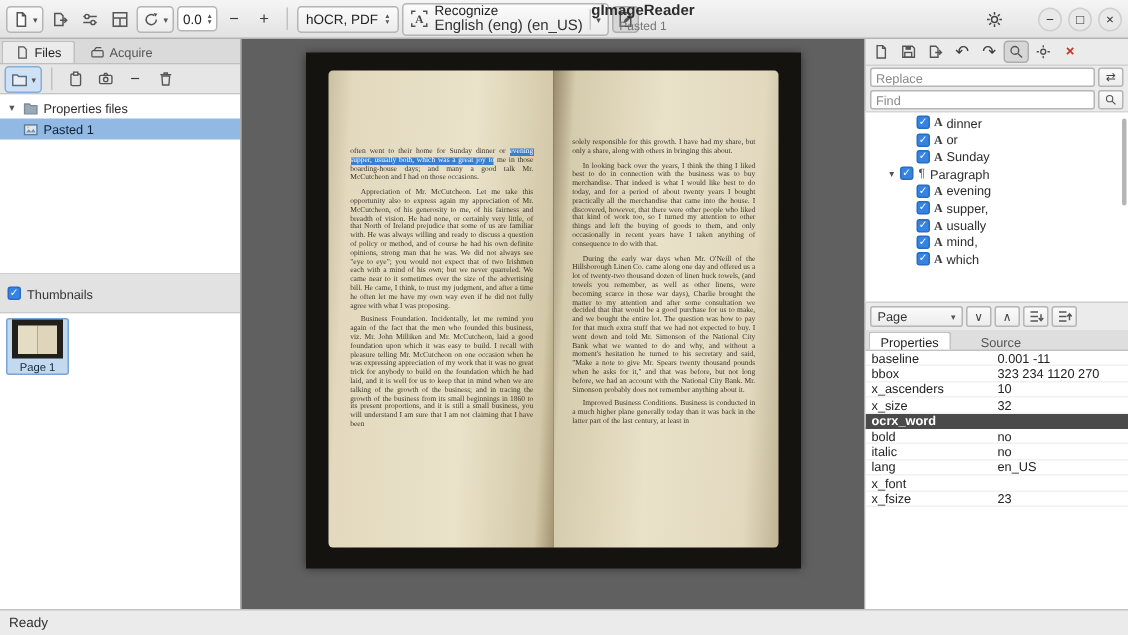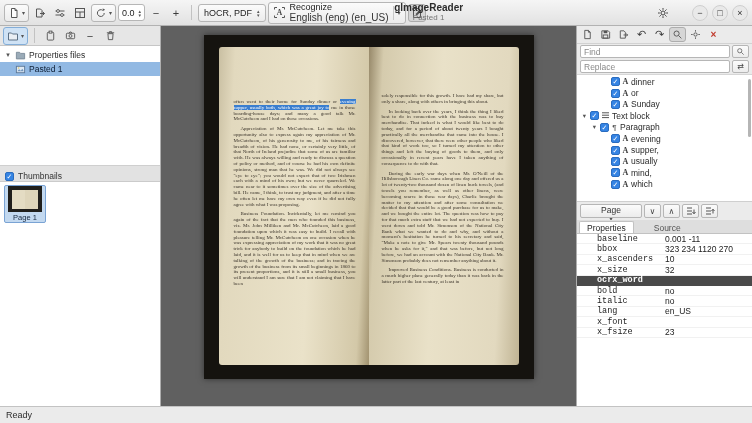--- a/index.html
+++ b/index.html
@@ -39,21 +39,21 @@
 .tabs{display:flex;height:17px;background:#dadada;border-bottom:1px solid #bfbfbf;padding:1px 1px 0;gap:1px;}
 .tab{display:flex;align-items:center;gap:3px;font-size:8.5px;color:#555;padding:0 8px;border-radius:2px 2px 0 0;border:1px solid transparent;border-bottom:none;}
 .tab.active{background:#ebebeb;border-color:#bfbfbf;color:#1e1e1e;}
 .ftoolbar{height:20px;display:flex;align-items:center;padding:1px 3px;gap:2px;border-bottom:1px solid #c6c6c6;background:#e6e6e6;}
 .active-split{background:#cfe2f5;border-color:#84aed8;}
 .ftree{height:120px;background:#fff;border-bottom:1px solid #cfcfcf;overflow:hidden;padding-top:2px;font-size:8.5px;color:#2b2b2b;}
 .frow{height:14px;display:flex;align-items:center;gap:3px;padding-left:4px;}
 .frow .exp{font-size:7px;color:#555;width:8px;text-align:center;}
 .frow.sel{background:#92b9e3;color:#0d1d33;}
 .fspacer{width:8px;}
-.thumb-header{height:16px;display:flex;align-items:flex-end;gap:4px;padding-left:5px;font-size:8.5px;color:#333;background:#e2e2e2;border-bottom:1px solid #cbcbcb;}
+.thumb-header{height:26px;display:flex;align-items:center;gap:4px;padding-left:5px;font-size:8.5px;color:#333;background:#e2e2e2;border-bottom:1px solid #cbcbcb;}
 .thumbs{flex:1;background:#fff;padding:3px 4px;overflow:hidden;}
 .thumb{width:42px;padding:0;border:1px solid #7aa3d4;background:#c3d9f0;border-radius:2px;display:flex;flex-direction:column;align-items:center;gap:1px;}
 .mini-book{width:34px;height:26px;background:#201f1c;display:flex;align-items:center;justify-content:center;}
 .mini-page{width:13px;height:19px;background:#e4dcc3;}
 .mini-page.r{background:#ded5ba;}
 .tcap{font-size:7.5px;color:#14263d;}
 
 
 .canvas{flex:1;background:#606060;overflow:hidden;display:flex;justify-content:center;align-items:flex-start;min-width:0;}
 .photo{width:330px;height:344px;margin-top:9px;background:#15130f;display:flex;justify-content:center;padding-top:12px;box-shadow:0 0 6px rgba(0,0,0,.5);}
@@ -81,28 +81,28 @@
 .trow{height:11.4px;display:flex;align-items:center;gap:2px;font-size:8.5px;color:#2b2b2b;padding-left:calc(4px + var(--i)*10px);}
 .trow .exp{width:7px;font-size:6.5px;color:#555;text-align:center;flex:0 0 7px;}
 .cb{width:9px;height:9px;background:#3584e4;border:1px solid #2a6cbf;border-radius:2px;color:#fff;font-size:7px;line-height:8px;text-align:center;flex:0 0 9px;}
 .wic{font-size:8px;font-weight:bold;font-family:"Liberation Serif",serif;color:#3b3b3b;width:7px;text-align:center;flex:0 0 7px;}
 .bic{color:#555;flex:0 0 9px;}
 .para-ic{font-size:8px;color:#555;width:7px;text-align:center;flex:0 0 7px;}
 .trow.selected{background:#3584e4;color:#fff;}
 .trow.selected .wic,.trow.selected .exp,.trow.selected .bic,.trow.selected .para-ic{color:#fff;}
 .tscroll{position:absolute;right:1px;top:4px;width:3px;height:58px;border-radius:2px;background:#b5b5b5;}
 .pagerow{height:18px;display:flex;align-items:center;gap:2px;padding:0 3px;}
-.pagecombo{width:62px;height:14px;border:1px solid #b6b6b6;border-radius:2px;background:linear-gradient(#fbfbfb,#ececec);display:flex;align-items:center;justify-content:space-between;padding:0 4px;font-size:8.5px;color:#333;flex-direction:column;}
+.pagecombo{width:62px;height:14px;border:1px solid #b6b6b6;border-radius:2px;background:linear-gradient(#fbfbfb,#ececec);display:flex;align-items:center;justify-content:space-between;padding:0 4px;font-size:8.5px;color:#333;}
 .pbtn{width:17px;height:14px;border:1px solid #b6b6b6;border-radius:2px;background:linear-gradient(#fbfbfb,#ececec);display:flex;align-items:center;justify-content:center;font-size:8px;color:#444;}
 .ptabs{display:flex;height:14px;border-bottom:1px solid #c2c2c2;background:#dedede;padding:1px 2px 0;gap:12px;}
 .ptab{font-size:8.5px;color:#555;padding:0 7px;display:flex;align-items:center;border:1px solid transparent;border-bottom:none;border-radius:2px 2px 0 0;}
 .ptab.active{background:#fff;border-color:#c2c2c2;color:#1e1e1e;}
 .ptable{flex:1;background:#fff;overflow:hidden;font-size:8.5px;}
 .prow{display:flex;height:10.4px;align-items:center;border-bottom:1px solid #f1f1f1;}
-.pkey{width:86px;padding-left:20px;color:#222;white-space:nowrap;font-family:Liberation Mono, monospace;}
+.pkey{width:86px;padding-left:4px;color:#222;white-space:nowrap;}
 .pval{flex:1;padding-left:2px;color:#222;white-space:nowrap;}
 .prow.group{background:#4a4a4a;border-bottom-color:#4a4a4a;}
 .prow.group .pkey{color:#fff;font-weight:bold;}
 
 
 .status{flex:0 0 17px;height:17px;border-top:1px solid #c3c3c3;background:#ebebeb;display:flex;align-items:center;padding:0 6px;font-size:9px;color:#2e2e2e;}
 </style>
 </head>
 <body>
 
@@ -235,20 +235,41 @@
         </div>
       <div class="wbtn">
           <span>×</span>
         </div>
     </div>
   </header>
 
   <div class="main">
 
     <aside class="left">
+      <div class="tabs">
+        <div class="tab active">
+          <span>
+              <svg width="10" height="10" viewBox="0 0 12 12">
+                <path d="M3 1.5h4l2 2v7H3z" fill="none" stroke="#555"></path>
+              </svg>
+            </span>
+          <span>Files</span>
+        </div>
+        <div class="tab">
+          <span>
+              <svg width="10" height="10" viewBox="0 0 12 12">
+                <g stroke="#555" fill="none">
+                  <rect x="1.5" y="4.5" width="9" height="5" rx="1"></rect>
+                  <path d="M3 4.5l2-2.5h4"></path>
+                </g>
+              </svg>
+            </span>
+          <span>Acquire</span>
+        </div>
+      </div>
       <div class="ftoolbar">
         <div class="btn active-split">
           <span>
               <svg width="12" height="12" viewBox="0 0 12 12">
                 <path d="M1.5 3h3l1 1h5v6h-9z" fill="#e9eef4" stroke="#5c7folder"></path>
                 <path d="M1.5 3h3l1 1h5v6h-9z" fill="none" stroke="#5c7085"></path>
               </svg>
             </span>
           <span class="arr">▾</span>
         </div>
@@ -394,66 +415,52 @@
                   <line x1="9.1" y1="6" x2="10.8" y2="6"></line>
                 </g>
               </svg>
             </span>
         </div>
         <div class="tbtn">
             <span class="redx">×</span>
           </div>
       </div>
       <div class="srow">
+        <input class="sinput" placeholder="Replace" style="">
+        <div class="sbtn">
+            <span>⇄</span>
+          </div>
+      </div>
+      <div class="srow">
         <input class="sinput" placeholder="Find" style="">
         <div class="sbtn">
           <span>
               <svg width="9" height="9" viewBox="0 0 12 12">
                 <circle cx="5" cy="5" r="2.8" fill="none" stroke="#555"></circle>
                 <line x1="7.2" y1="7.2" x2="10.2" y2="10.2" stroke="#555"></line>
               </svg>
             </span>
         </div>
       </div>
-      <div class="srow">
-        <input class="sinput" placeholder="Replace" style="">
-        <div class="sbtn">
-            <span>⇄</span>
-          </div>
-      </div>
 
       <div class="otree">
         <div class="trow" style="--i:3">
           <span class="cb">✓</span>
             <span class="wic">A</span>
             <span>dinner</span>
         </div>
         <div class="trow" style="--i:3">
           <span class="cb">✓</span>
             <span class="wic">A</span>
             <span>or</span>
         </div>
         <div class="trow" style="--i:3">
           <span class="cb">✓</span>
             <span class="wic">A</span>
             <span>Sunday</span>
-        </div>
-        <div class="trow" style="--i:0">
-          <span class="exp">▾</span>
-            <span class="cb">✓</span>
-          <span class="bic">
-              <svg width="9" height="9" viewBox="0 0 9 9">
-                <g stroke="currentColor">
-                  <line x1="1" y1="1.8" x2="8" y2="1.8"></line>
-                  <line x1="1" y1="4.2" x2="8" y2="4.2"></line>
-                  <line x1="1" y1="6.6" x2="8" y2="6.6"></line>
-                </g>
-              </svg>
-            </span>
-          <span>Text block</span>
         </div>
         <div class="trow" style="--i:1">
           <span class="exp">▾</span>
             <span class="cb">✓</span>
           <span class="para-ic">¶</span>
           <span>Paragraph</span>
         </div>
         <div class="trow" style="--i:3">
           <span class="cb">✓</span>
             <span class="wic">A</span>

